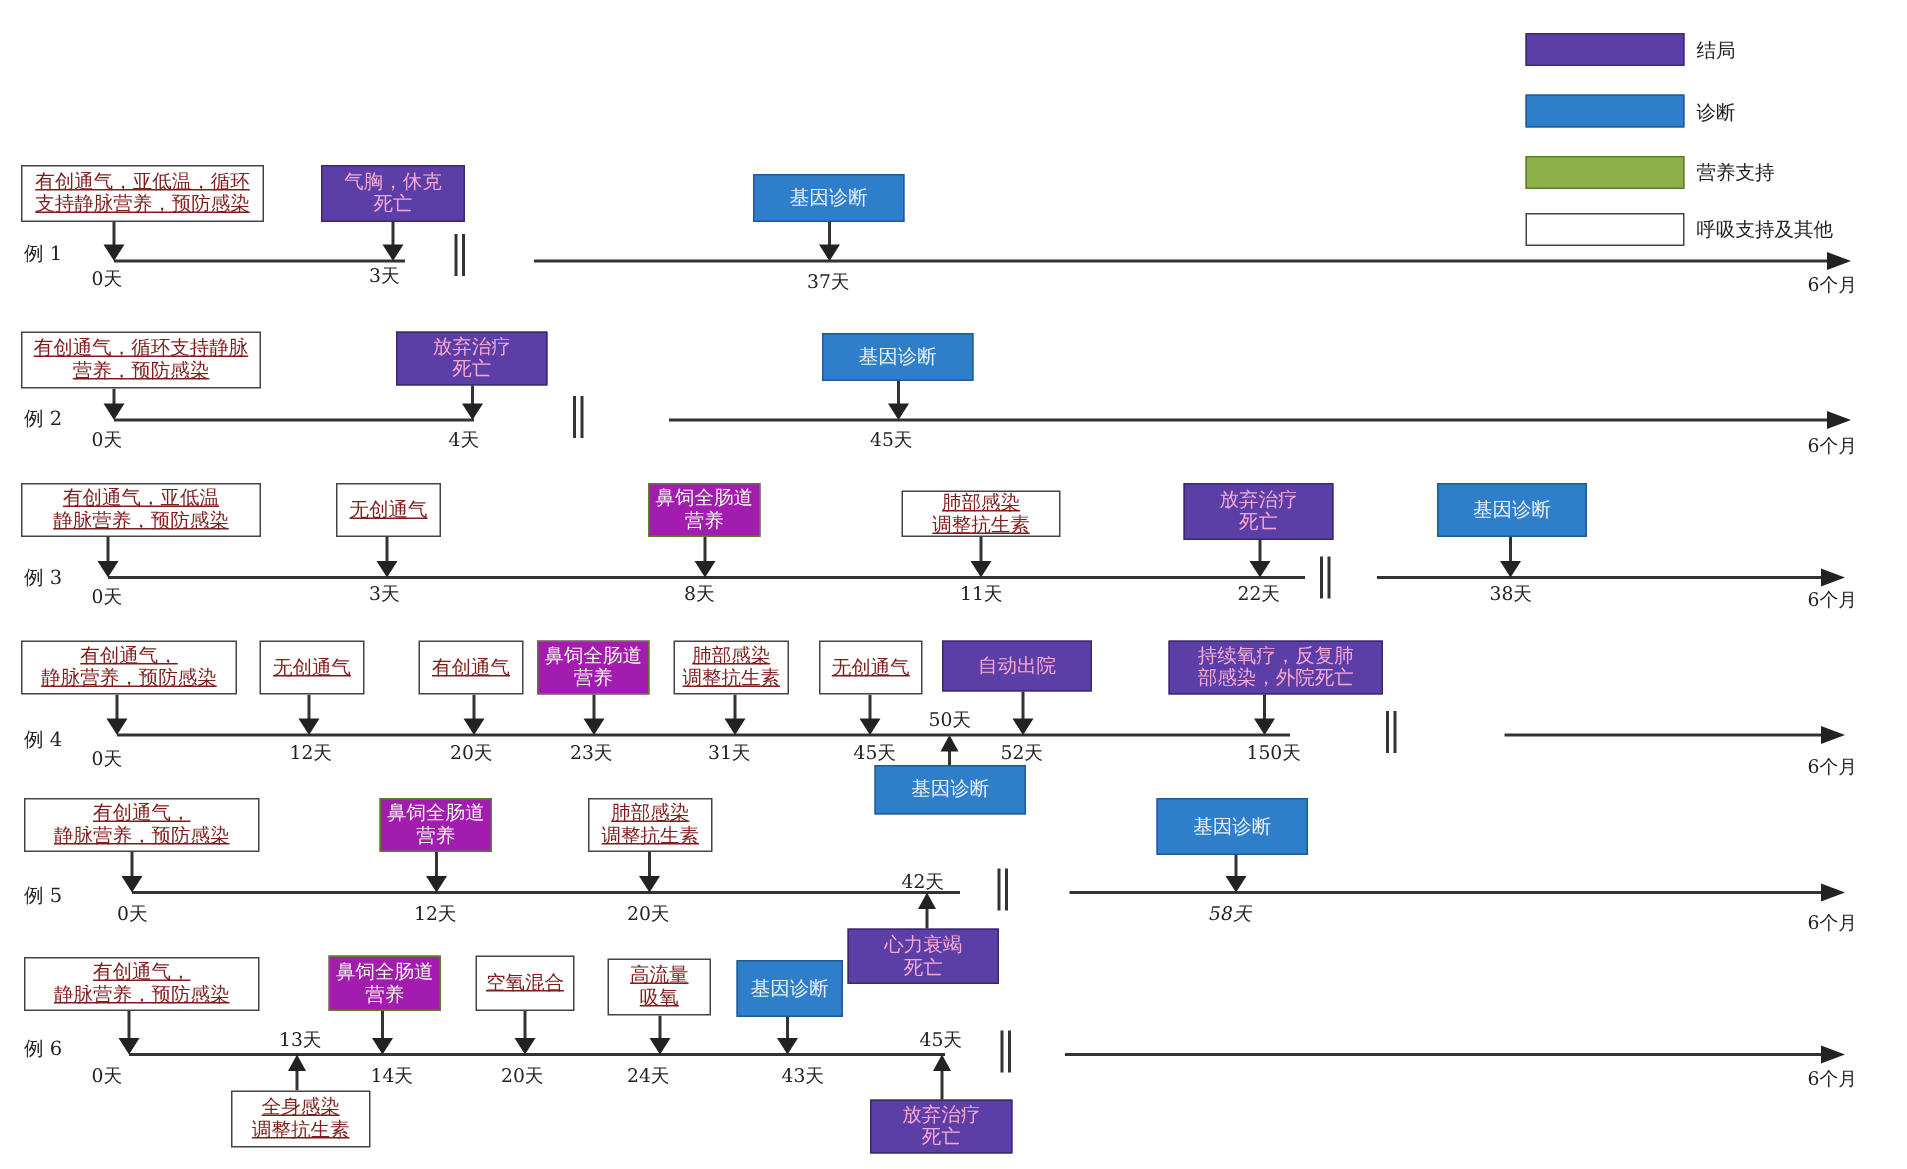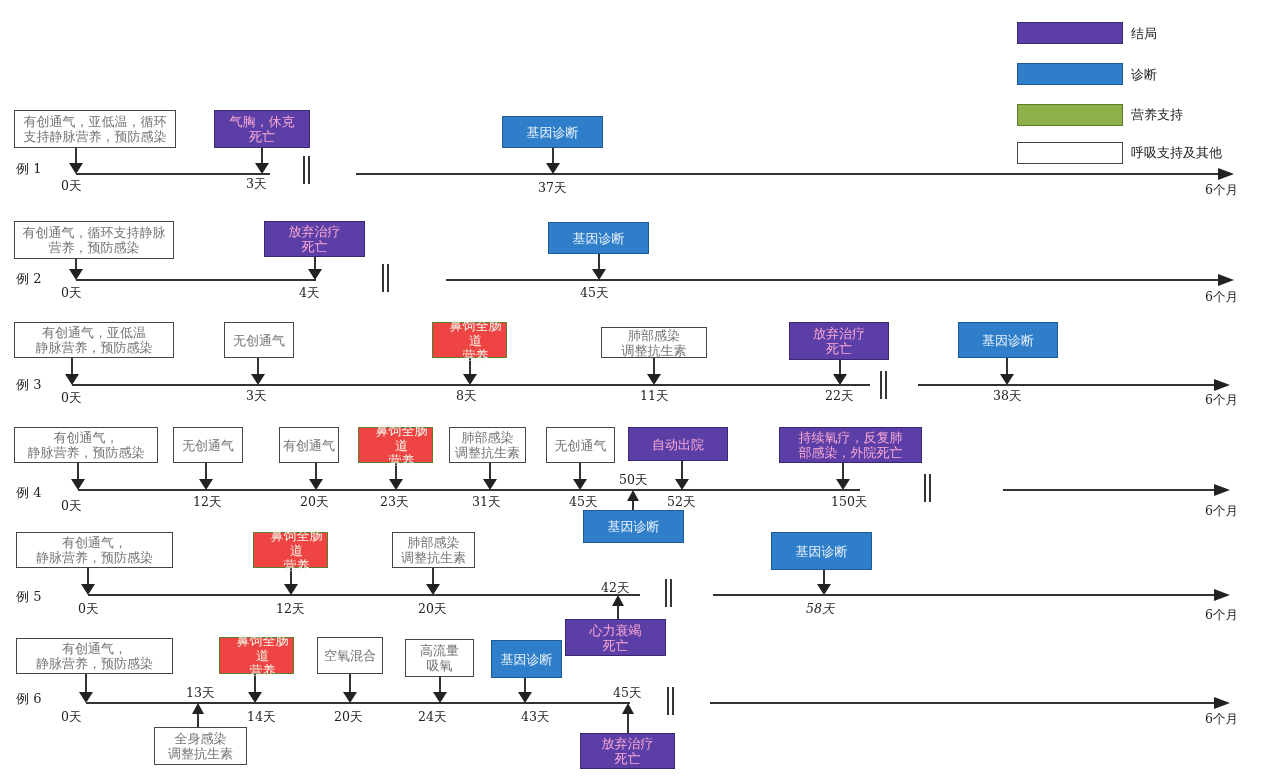--- a/index.html
+++ b/index.html
@@ -1,21 +1,21 @@
 <!DOCTYPE html>
 <html><head>
 <meta charset="utf-8">
 <style>
   html,body{margin:0;padding:0;background:#fff;}
   body{width:1271px;height:779px;position:relative;overflow:hidden;font-family:"DejaVu Serif","Liberation Serif",serif;color:#222;}
   .box{position:absolute;box-sizing:border-box;border:1.5px solid #333;display:flex;align-items:center;justify-content:center;text-align:center;font-size:13px;line-height:15px;white-space:pre-line;}
-  .box.white{background:#fff;color:#737373;border-color:#444;}
+  .box.white{background:#fff;color:#7f1d1d;border-color:#444;text-decoration:underline;}
   .box.purple{background:#5b3fa6;color:#f9a8d4;border-color:#3a2870;}
   .box.blue{background:#2f7ec9;color:#e6f0fb;border-color:#1e5a96;}
-  .box.green{background:#ef4444;color:#f3f7e8;border-color:#5e7d2a;padding-left:12px;}
+  .box.green{background:#a21caf;color:#f3f7e8;border-color:#5e7d2a;}
   .lbl{position:absolute;font-size:12.5px;white-space:nowrap;}
   .rowlbl{position:absolute;font-size:13px;}
   .legend-swatch{position:absolute;box-sizing:border-box;width:106px;height:22px;border:1.5px solid #444;}
   .legend-text{position:absolute;font-size:13px;}
   svg{position:absolute;left:0;top:0;}
 </style>
 </head>
 <body>
 
 <svg id="lines" width="1271" height="779">
@@ -175,21 +175,21 @@
   <div class="lbl" style="left:1205px;top:392px;">6个月</div>
 </div>
 
 <div>
   <div class="rowlbl" style="left:16px;top:484px;">例 4</div>
   <div class="box white" style="left:14px;top:427px;width:144px;height:36px;">有创通气，
 静脉营养，预防感染</div>
   <div class="lbl" style="left:61px;top:498px;">0天</div>
   <div class="box white" style="left:173px;top:427px;width:70px;height:36px;">无创通气</div>
   <div class="lbl" style="left:193px;top:494px;">12天</div>
-  <div class="box white" style="left:279px;top:427px;width:60px;height:36px;">有创通气</div>
+  <div class="box white" style="left:279px;top:427px;width:70px;height:36px;">有创通气</div>
   <div class="lbl" style="left:300px;top:494px;">20天</div>
   <div class="box green" style="left:358px;top:427px;width:75px;height:36px;">鼻饲全肠道
 营养</div>
   <div class="lbl" style="left:380px;top:494px;">23天</div>
   <div class="box white" style="left:449px;top:427px;width:77px;height:36px;">肺部感染
 调整抗生素</div>
   <div class="lbl" style="left:472px;top:494px;">31天</div>
   <div class="box white" style="left:546px;top:427px;width:69px;height:36px;">无创通气</div>
   <div class="lbl" style="left:569px;top:494px;">45天</div>
   <div class="lbl" style="left:619px;top:472px;">50天</div>

